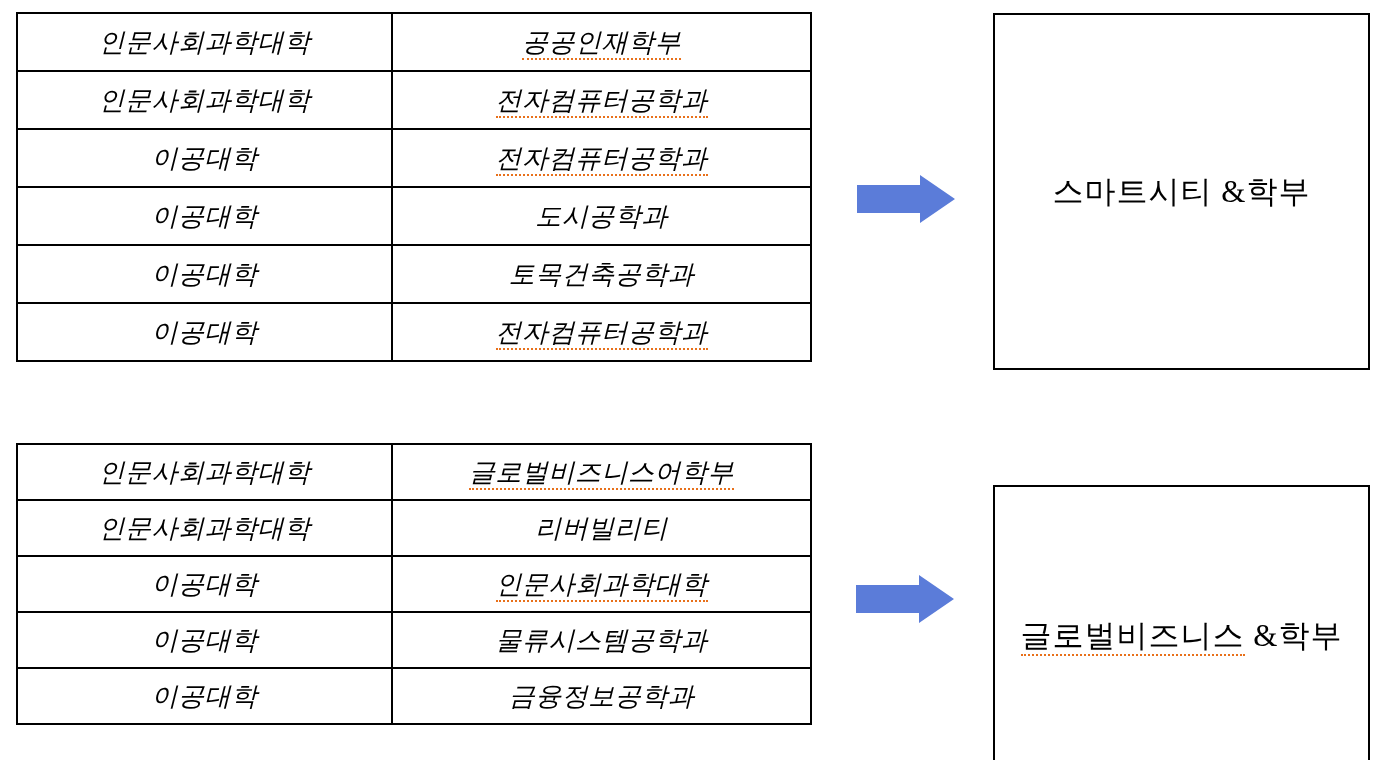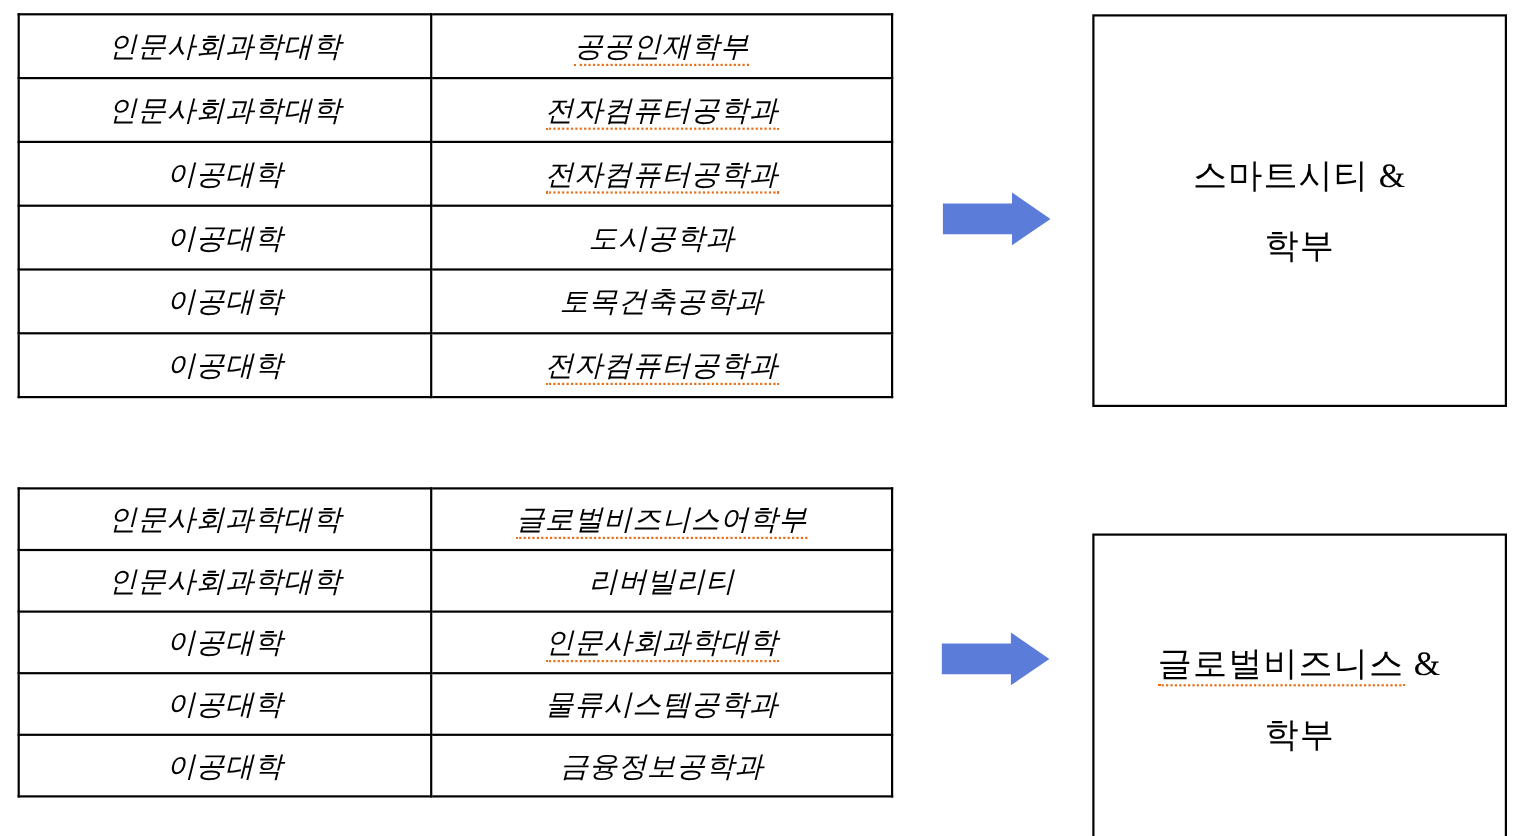--- a/index.html
+++ b/index.html
@@ -41,21 +41,21 @@
   
   .arrow { position: absolute; width: 98px; height: 48px; }
   .arrow1 { left: 857px; top: 175px; }
   .arrow2 { left: 856px; top: 575px; }
   .arrow polygon { fill: var(--arrow, #5B7CD9); }
 
   
   .result-box {
     position: absolute; left: 993px; width: 377px;
     border: 2px solid var(--border, #000);
-    display: flex; flex-direction: column;
+    display: flex; flex-direction: row;
     justify-content: center; align-items: center;
     text-align: center;
     font-size: 31px;
     letter-spacing: 1px;
     background: var(--background, #fff);
   }
   .box1 { top: 13px; height: 357px; }
   .box2 { top: 445px; height: 302px; margin-top: 40px; }
   .result-box .line { line-height: 64px; white-space: nowrap; }
 </style>

